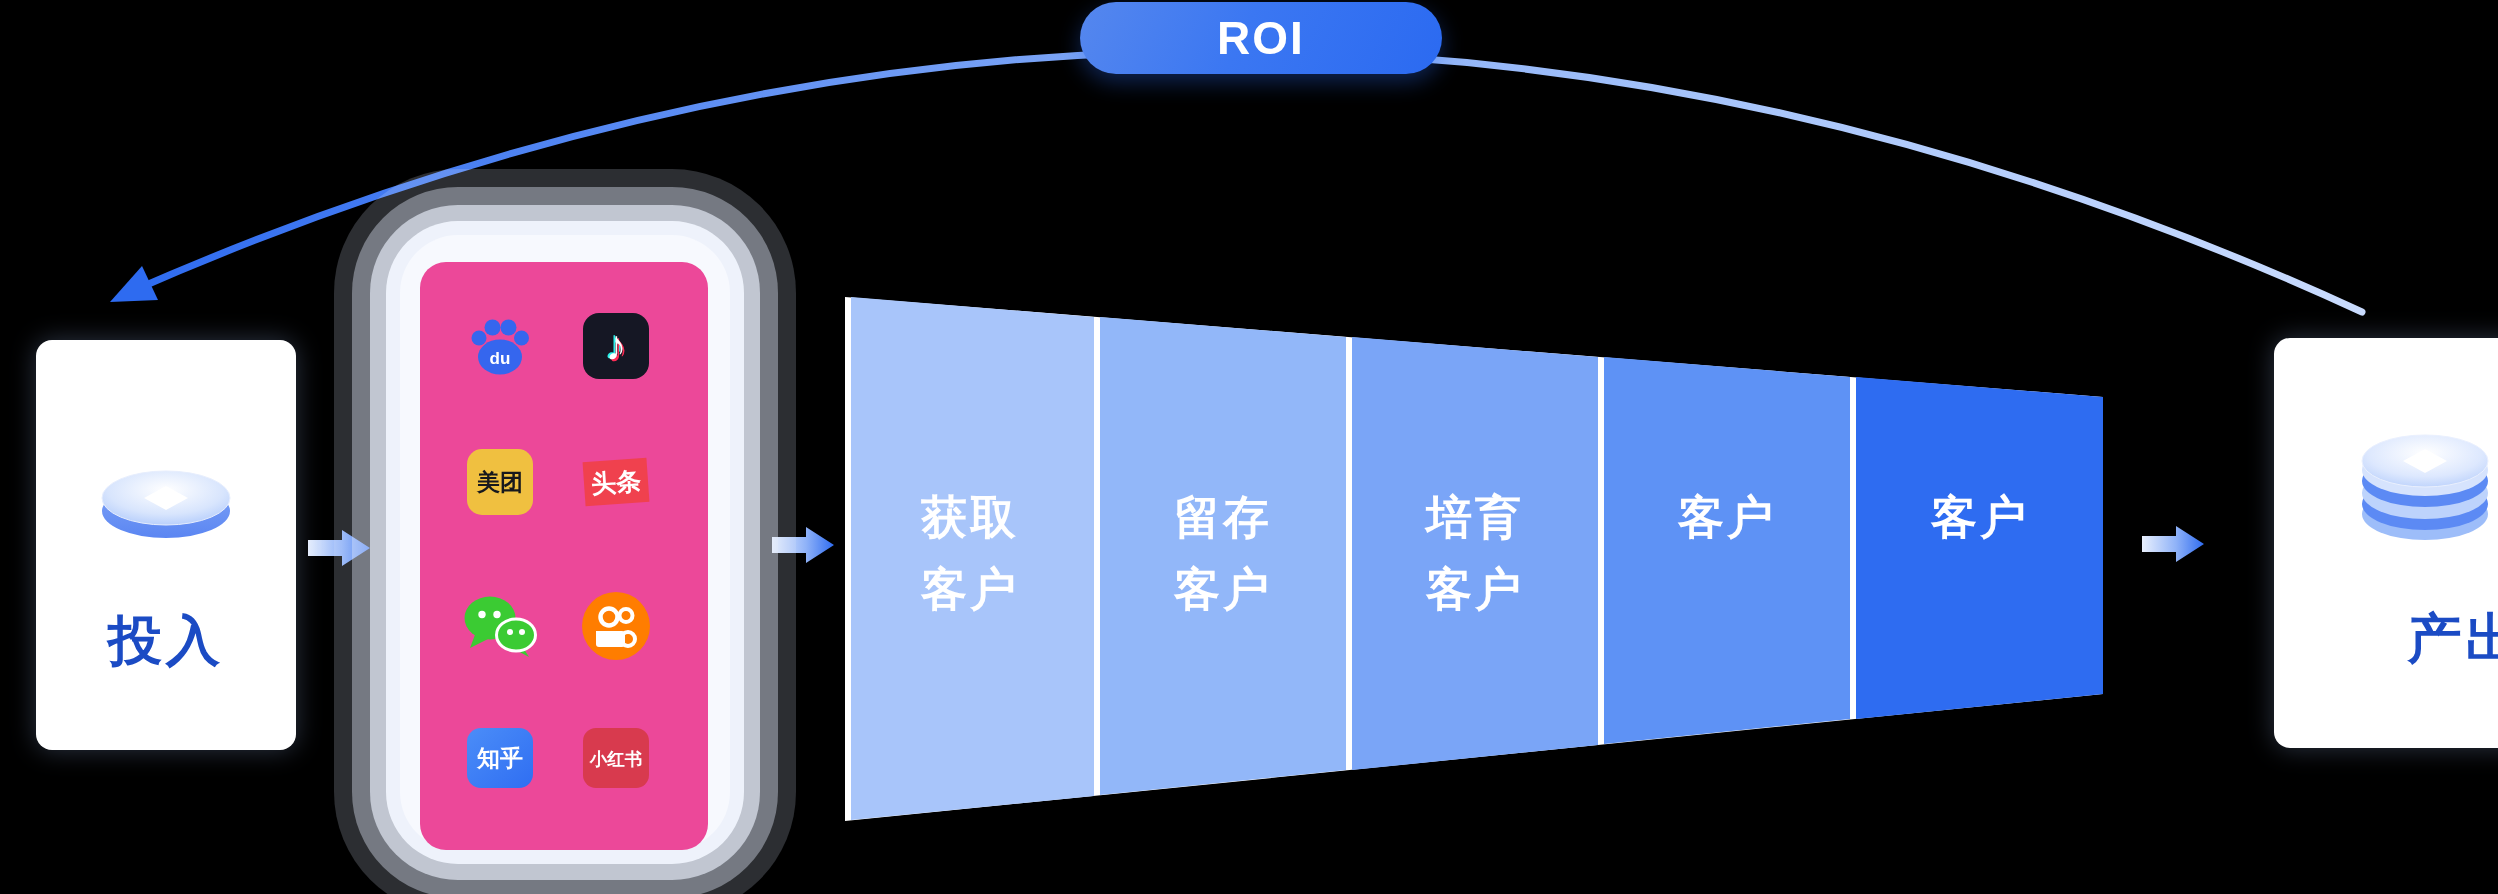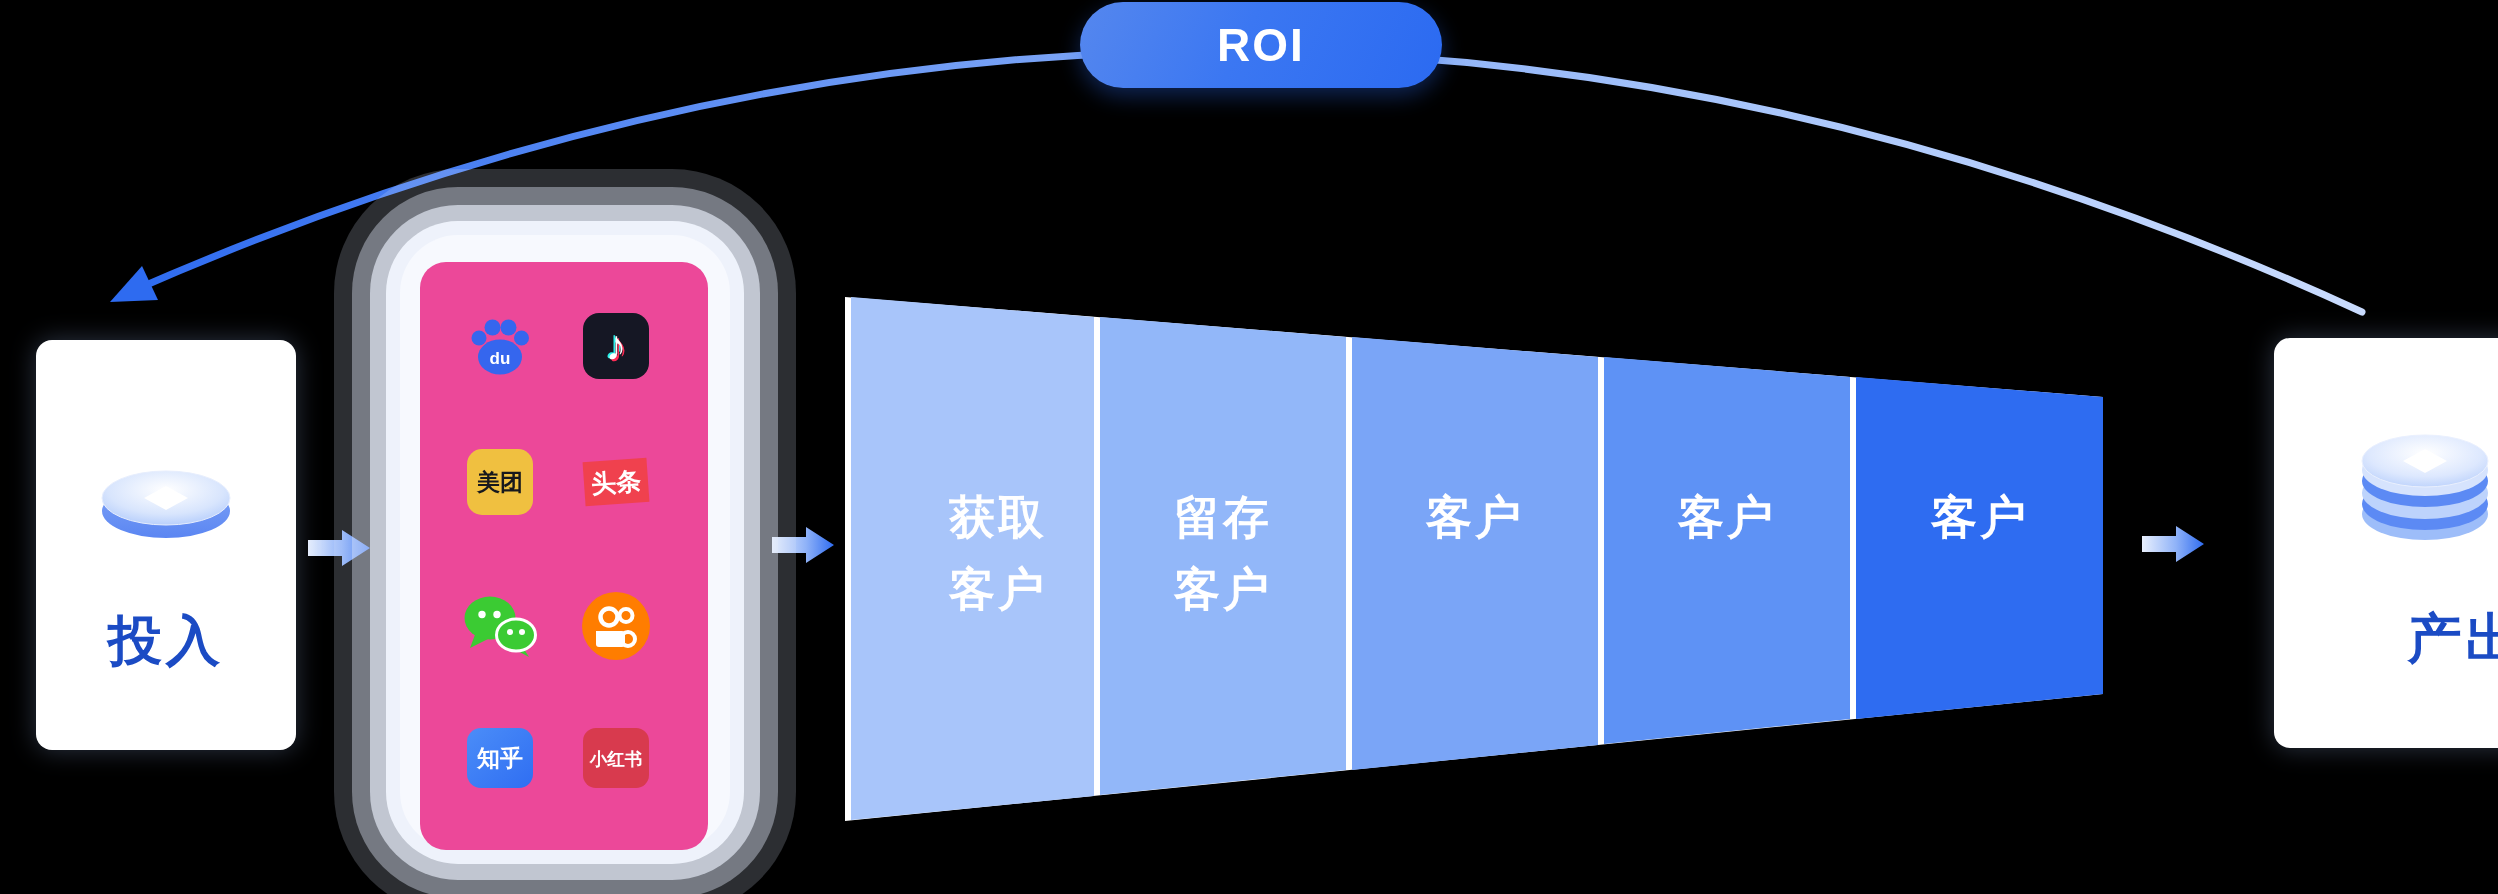--- a/index.html
+++ b/index.html
@@ -1,21 +1,21 @@
 <!DOCTYPE html>
 <html><head>
 <meta charset="utf-8">
 <style>
   html,body{margin:0;padding:0;background:#000;}
   .canvas{position:relative;width:2498px;height:894px;background:#000;overflow:hidden;
           font-family:"Liberation Sans","DejaVu Sans",sans-serif;}
   .bg-svg{position:absolute;left:0;top:0;}
 
   
-  .roi-badge{position:absolute;left:1080px;top:2px;width:362px;height:86px;border-radius:48px;
+  .roi-badge{position:absolute;left:1080px;top:2px;width:362px;height:72px;border-radius:48px;
     background:linear-gradient(115deg,#5587ee 0%,#3b77f2 45%,#2b6af1 100%);
     box-shadow:0 8px 22px rgba(43,106,241,.35);
     display:flex;align-items:center;justify-content:center;
     color:#fff;font-size:46px;font-weight:bold;letter-spacing:2px;}
 
   
   .side-card{position:absolute;width:260px;height:410px;background:#fff;border-radius:16px;
     box-shadow:0 0 26px rgba(160,190,245,.28);margin-left:36px;}
   .card-input{left:0;top:340px;}
   .card-output{left:2238px;top:338px;padding-left:41px;}
@@ -67,29 +67,30 @@
     <g>
       <polygon points="845,297 2103,397 2103,694 845,821" fill="#ffffff"></polygon>
       <polygon points="851,297 1094,317 1094,796 851,820" fill="#a8c5fa"></polygon>
       <polygon points="1100,317 1346,337 1346,770 1100,795" fill="#92b7f9"></polygon>
       <polygon points="1352,337 1598,357 1598,745 1352,770" fill="#7aa5f7"></polygon>
       <polygon points="1604,357 1850,377 1850,719 1604,744" fill="#5e92f5"></polygon>
       <polygon points="1856,377 2103,397 2103,694 1856,719" fill="#2e6cf1"></polygon>
     </g>
   </svg>
 
-  <div class="stage-label" style="left:888px;">
+  <div class="stage-label" style="left:860px;">
     <div>获取</div>
     <div>客户</div>
   </div>
   <div class="stage-label" style="left:1113px;">
     <div>留存</div>
     <div>客户</div>
   </div>
   <div class="stage-label" style="left:1365px;">
+    <div>培育</div>
     <div>客户</div>
   </div>
   <div class="stage-label" style="left:1617px;">
     <div>客户</div>
   </div>
   <div class="stage-label" style="left:1870px;">
     <div>客户</div>
   </div>
 
   <div class="roi-badge">

